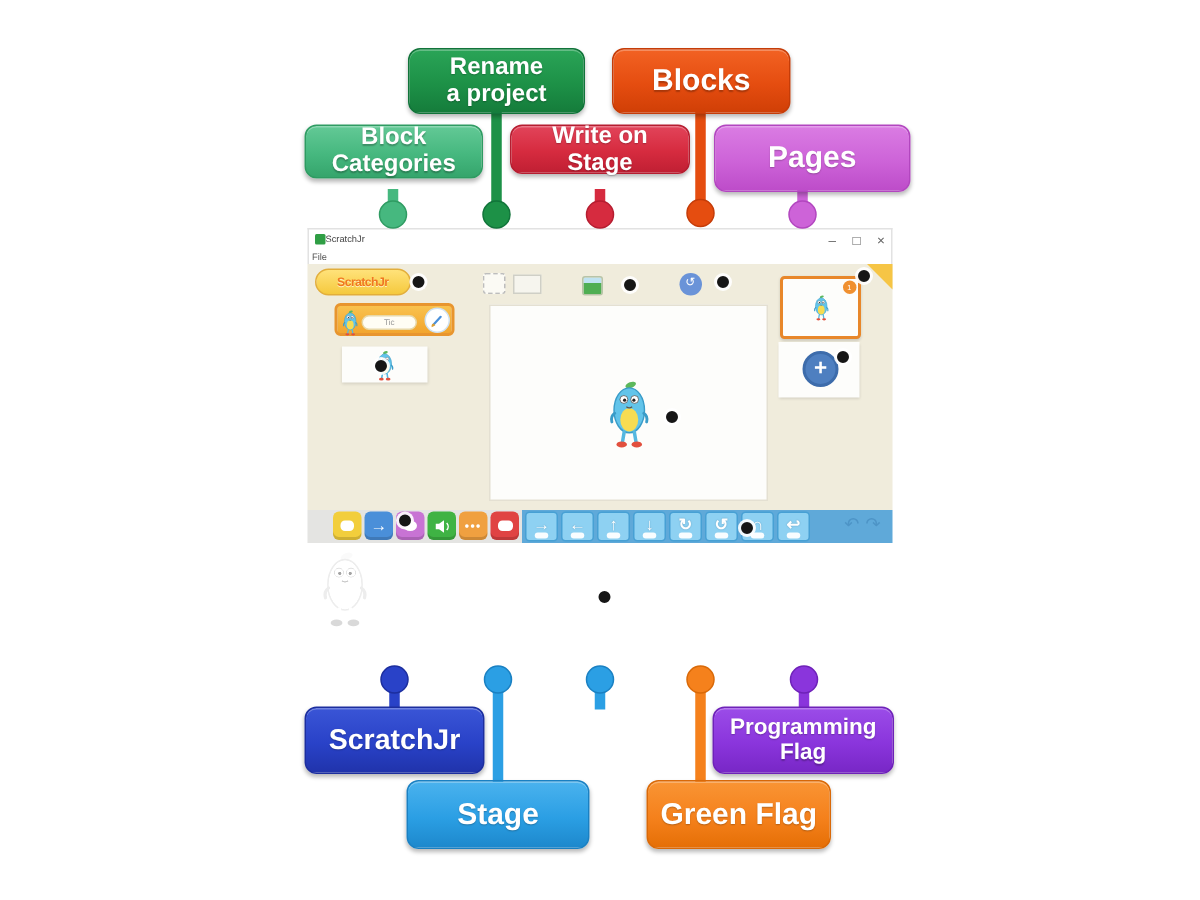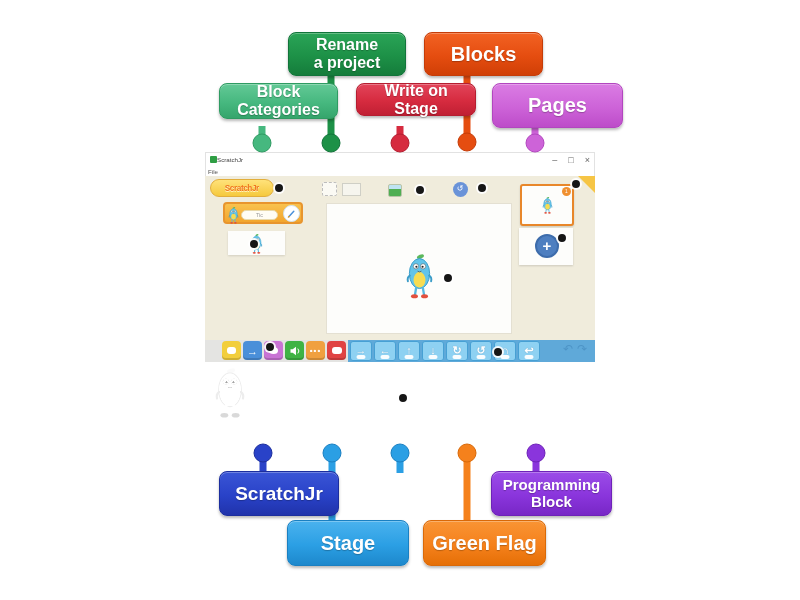--- a/index.html
+++ b/index.html
@@ -7,21 +7,21 @@
   body { font-family:"Liberation Sans", sans-serif; }
   .canvas { position:relative; width:800px; height:600px; background:#fff; overflow:hidden; }
 
   
   .label {
     position:absolute; border-radius:8px; display:flex; align-items:center; justify-content:center;
     text-align:center; color:#fff; font-weight:bold; white-space:pre-line; line-height:1.12;
     background:linear-gradient(180deg, var(--light), var(--base) 55%, var(--dark));
     border:1px solid var(--bd);
     box-shadow:0 2px 3px rgba(0,0,0,.28), inset 0 1px 0 rgba(255,255,255,.28);
-    text-shadow:0 1px 1px rgba(0,0,0,.25); z-index:30; cursor:pointer;margin-left:16px;
+    text-shadow:0 1px 1px rgba(0,0,0,.25); z-index:30; cursor:pointer;
   }
   .stem { position:absolute; width:7px; transform:translateX(-50%); background:var(--base); z-index:10; }
   .pincircle { position:absolute; width:19px; height:19px; border-radius:50%;
     background:var(--base); border:1px solid var(--bd); transform:translate(-50%,-50%); z-index:20; }
 
   .c-bc { --light:#63c996; --base:#46b87f; --dark:#35a56c; --bd:#2f9b62; }
   .c-rn { --light:#2aa457; --base:#1d9147; --dark:#157c3b; --bd:#11743a; }
   .c-ws { --light:#e2445a; --base:#d62b3f; --dark:#c01f33; --bd:#b51d30; }
   .c-bl { --light:#f26223; --base:#e54d10; --dark:#d03f06; --bd:#c53c08; }
   .c-pg { --light:#da7ce3; --base:#cd63d8; --dark:#bd4cc9; --bd:#b246bf; }
@@ -278,20 +278,20 @@
 
   <div class="stem c-bu" style="left:332px;top:452px;height:70px"></div>
   <div class="pincircle c-bu" style="left:332px;top:453px"></div>
   <div class="label c-bu" style="left:271px;top:520px;width:122px;height:46px;font-size:20px">Stage</div>
 
   <div class="stem c-bu" style="left:400px;top:452px;height:21px"></div>
   <div class="pincircle c-bu" style="left:400px;top:453px"></div>
 
   <div class="stem c-gf" style="left:467px;top:452px;height:70px"></div>
   <div class="pincircle c-gf" style="left:467px;top:453px"></div>
-  <div class="label c-gf" style="left:407px;top:520px;width:123px;height:46px;font-size:20px">Green Flag</div>
+  <div class="label c-gf" style="left:431px;top:520px;width:123px;height:46px;font-size:20px">Green Flag</div>
 
   <div class="stem c-pa" style="left:536px;top:452px;height:21px"></div>
   <div class="pincircle c-pa" style="left:536px;top:453px"></div>
   <div class="label c-pa" style="left:475px;top:471px;width:121px;height:45px;font-size:15px">Programming
-Block</div>
+Flag</div>
 
 </div>
 
 </body></html>

